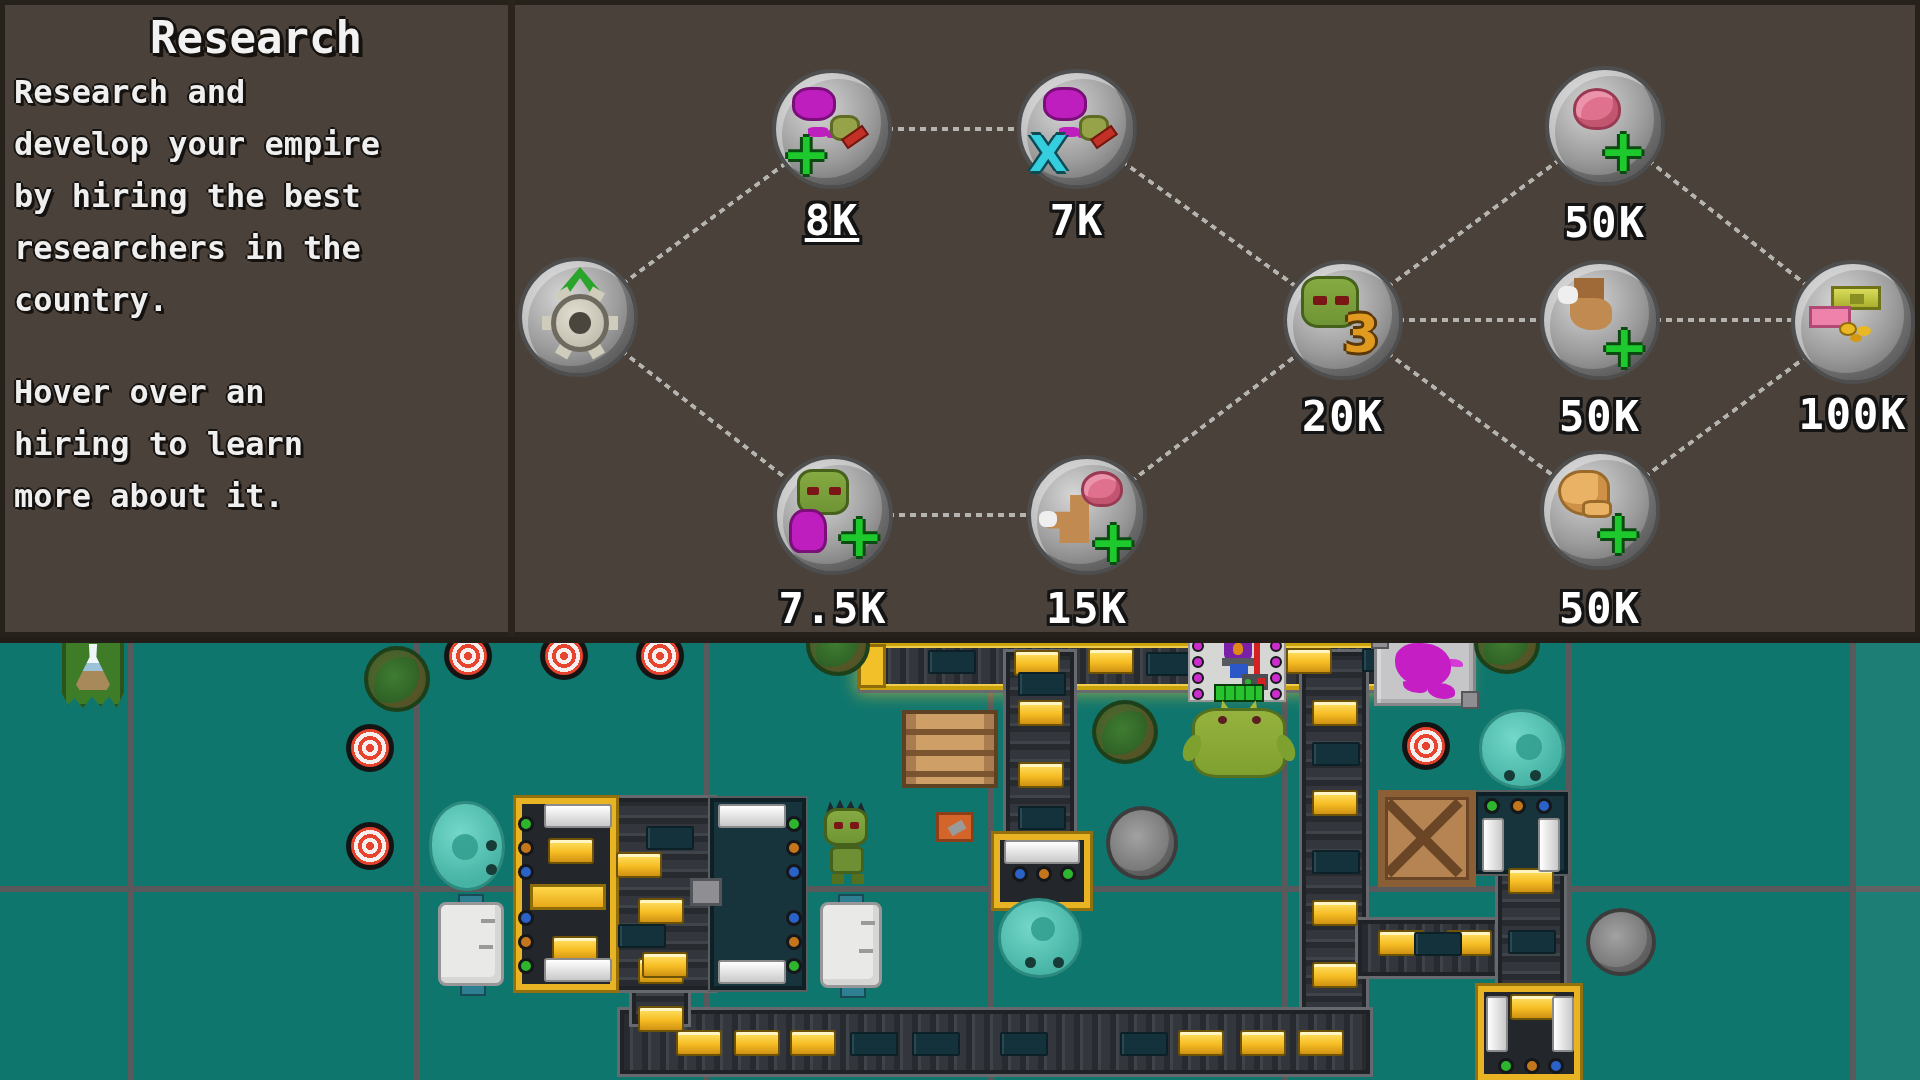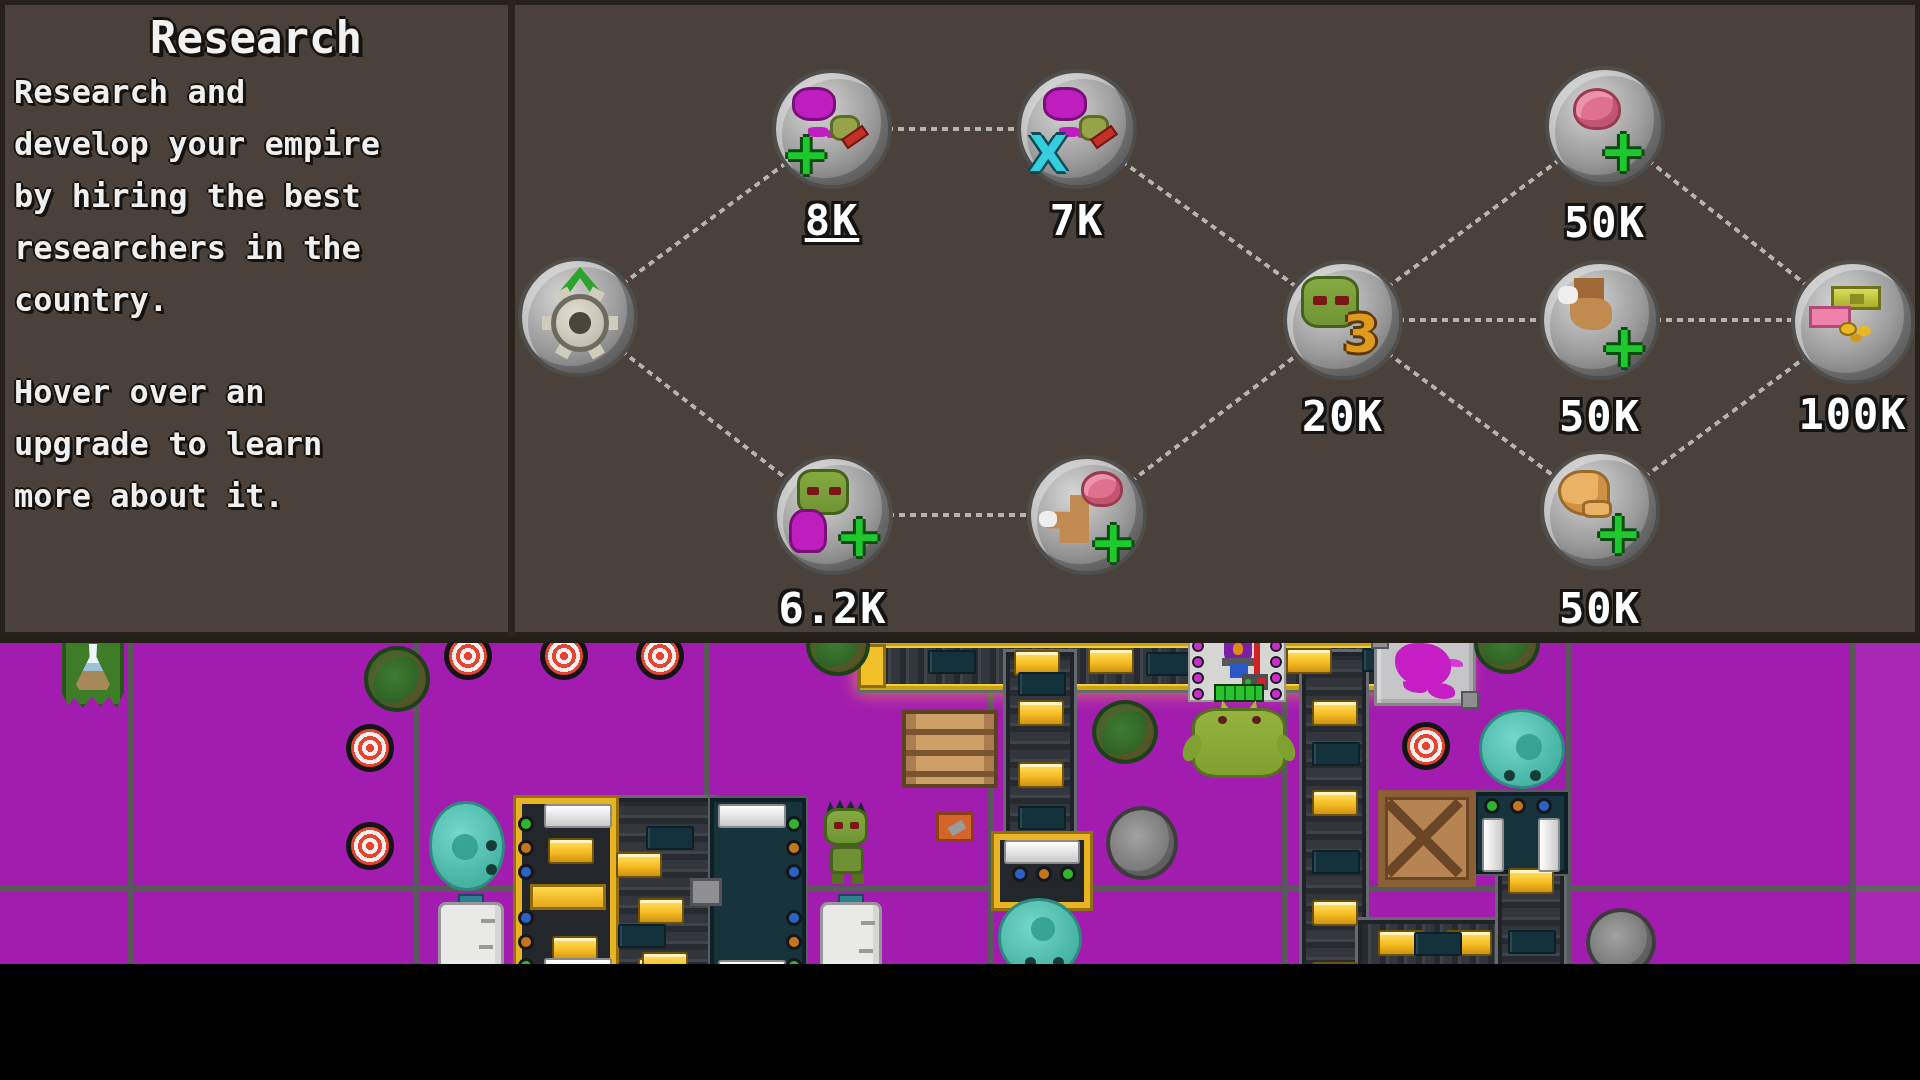--- a/index.html
+++ b/index.html
@@ -1,16 +1,16 @@
 <!DOCTYPE html>
 <html><head>
 <meta charset="utf-8">
 <style>
   html,body{margin:0;padding:0;background:#000;}
-  #app{position:relative;width:1920px;height:964px;overflow:hidden;background:#a21caf;
+  #app{position:relative;width:1920px;height:1080px;overflow:hidden;background:#0f766e;
        font-family:"DejaVu Sans Mono",monospace;}
   .abs{position:absolute;}
   
   .gl-v{position:absolute;top:643px;height:437px;width:6px;background:#59595b;z-index:0;}
   .gl-h{position:absolute;left:0;width:1920px;height:6px;background:#59595b;z-index:0;}
   .tile-light{position:absolute;background:rgba(255,255,255,.06);z-index:0;}
   .belt{position:absolute;box-sizing:border-box;border:4px solid #1f2226;outline:3px solid #66696d;
         background-color:#33373d;z-index:1;}
   .belt.h{background-image:repeating-linear-gradient(90deg,#272a2f 0 6px,#3f434a 6px 9px,#33373d 9px 18px);}
   .belt.v{background-image:repeating-linear-gradient(0deg,#272a2f 0 6px,#3f434a 6px 9px,#33373d 9px 18px);}
@@ -288,21 +288,21 @@
 
   <div id="panel">
     <div id="divider"></div>
     <div class="ptitle">Research</div>
     <div class="ptext" style="top:66px;">Research and
 develop your empire
 by hiring the best
 researchers in the
 country.</div>
     <div class="ptext" style="top:366px;">Hover over an
-upgrade to learn
+hiring to learn
 more about it.</div>
 
     <div class="line" style="left:578px;top:315px;width:316px;transform:rotate(-36.5deg);"></div>
     <div class="line" style="left:578px;top:315px;width:323px;transform:rotate(37.8deg);"></div>
     <div class="line" style="left:832px;top:127px;width:245px;"></div>
     <div class="line" style="left:833px;top:513px;width:254px;"></div>
     <div class="line" style="left:1077px;top:127px;width:328px;transform:rotate(35.7deg);"></div>
     <div class="line" style="left:1087px;top:513px;width:322px;transform:rotate(-37.3deg);"></div>
     <div class="line" style="left:1343px;top:318px;width:326px;transform:rotate(-36.5deg);"></div>
     <div class="line" style="left:1343px;top:318px;width:257px;"></div>
@@ -390,20 +390,21 @@
         <div class="abs" style="left:36px;top:22px;width:50px;height:24px;background:linear-gradient(#d8dc5a,#aab02e);border:3px solid #6f7418;box-sizing:border-box;">
           <div class="abs" style="left:16px;top:5px;width:14px;height:10px;background:#8a8f22;"></div>
         </div>
         <div class="abs" style="left:14px;top:42px;width:42px;height:22px;background:#ef82ab;border:3px solid #b04a74;box-sizing:border-box;"></div>
         <div class="abs" style="left:44px;top:58px;width:18px;height:14px;background:#eab822;border:2px solid #8f6c0a;border-radius:50%;box-sizing:border-box;box-shadow:16px 2px 0 -2px #eab822,8px 9px 0 -3px #d49a12;"></div>
       </div>
     </div>
 
     <div class="cost" style="left:732px;top:196px;text-decoration:underline;">8K</div>
     <div class="cost" style="left:977px;top:196px;">7K</div>
-    <div class="cost" style="left:733px;top:584px;">6.2K</div>
+    <div class="cost" style="left:733px;top:584px;">7.5K</div>
+    <div class="cost" style="left:987px;top:584px;">15K</div>
     <div class="cost" style="left:1243px;top:392px;">20K</div>
     <div class="cost" style="left:1505px;top:198px;">50K</div>
     <div class="cost" style="left:1500px;top:392px;">50K</div>
     <div class="cost" style="left:1500px;top:584px;">50K</div>
     <div class="cost" style="left:1753px;top:390px;">100K</div>
   </div>
 </div>
 
 </body></html>

